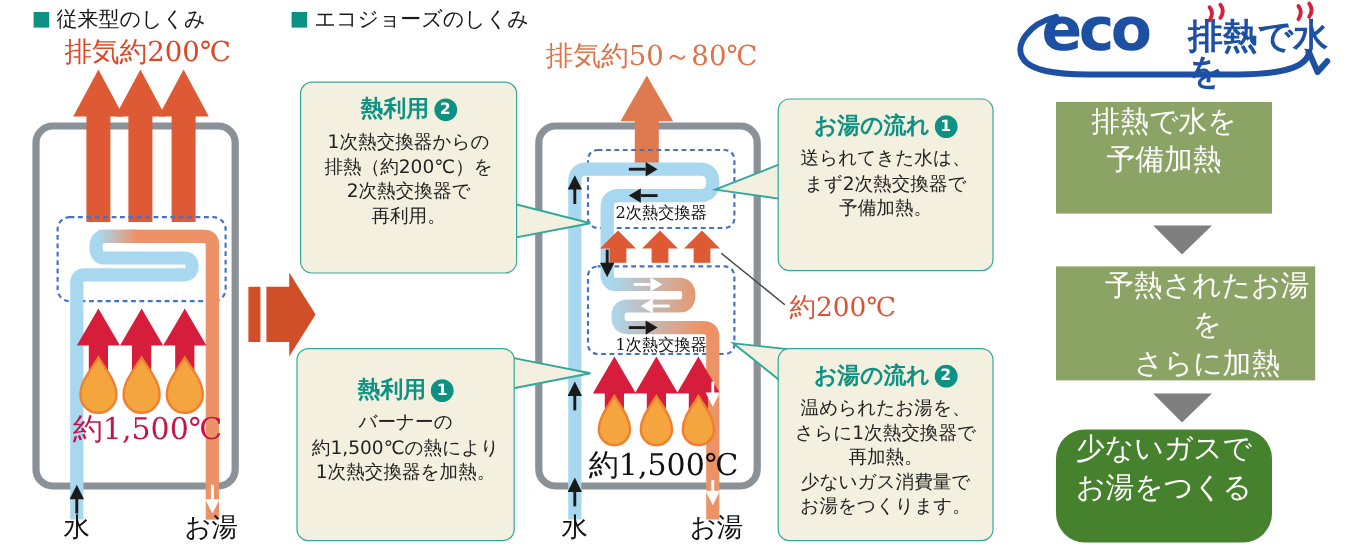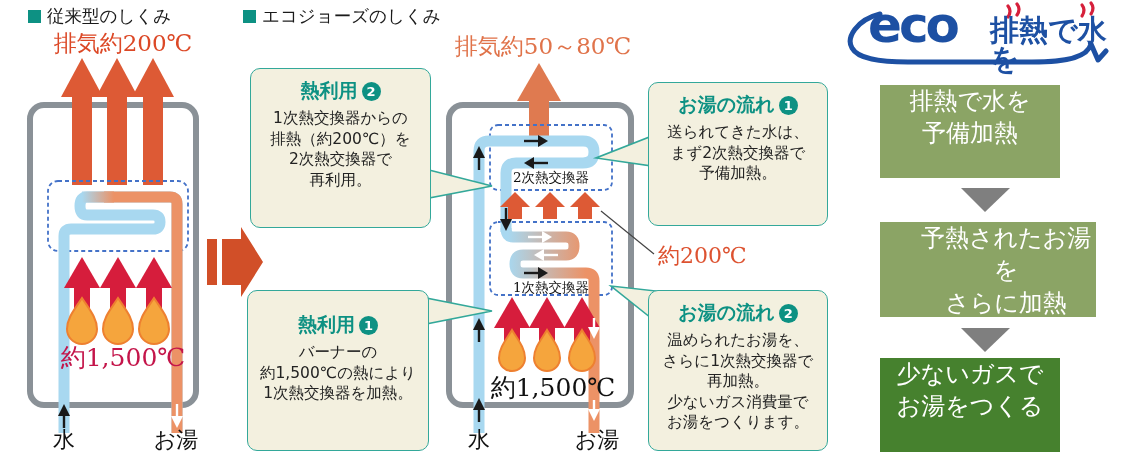--- a/index.html
+++ b/index.html
@@ -52,21 +52,21 @@
   .callout .num{width:19px;height:19px;border-radius:50%;background:var(--teal);
     color:#fff;font-size:13px;line-height:19px;font-weight:bold;display:inline-block;text-align:center;}
   .callout .body{font-size:15.5px;color:#222;line-height:1.33;margin-top:4px;white-space:pre-line;}
   
   .flow-box{
     position:absolute;left:880px;width:180px;display:flex;align-items:flex-start;justify-content:center;
     color:#fff;font-family:"DejaVu Serif","Liberation Serif",serif;font-size:24px;
     text-align:center;line-height:1.35;white-space:pre-line;
   }
   .g-light{background:var(--green-light);}
-  .g-dark{background:var(--green-dark);}
+  .g-dark{background:var(--green-dark);border-radius:24px;}
   .logo-eco{position:absolute;left:868px;top:0px;font-weight:bold;font-size:50px;
     letter-spacing:-3px;color:var(--logo-blue);line-height:1;}
   .logo-jozu{position:absolute;left:990px;top:16px;font-weight:bold;font-size:29px;
     color:var(--logo-blue);line-height:1;}
 </style>
 </head>
 <body>
 
 <div class="stage">
 

